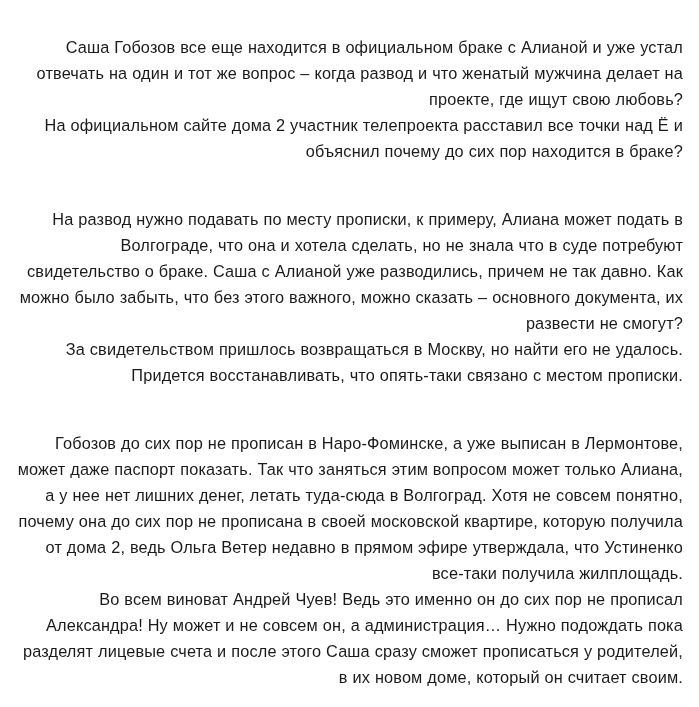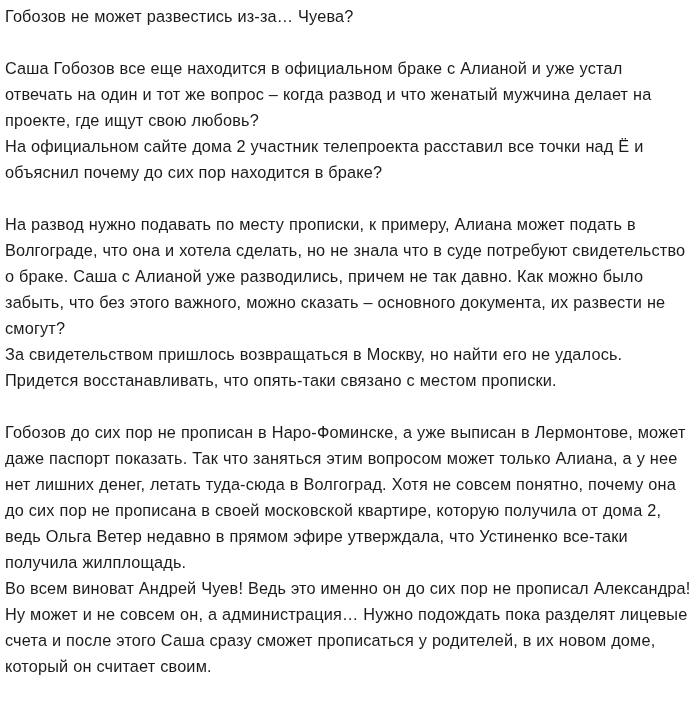--- a/index.html
+++ b/index.html
@@ -33,40 +33,40 @@
     white-space: pre-wrap;
   }
 
   .title {
     margin: 0;
     padding-top: 3px;
     font-weight: 400;
   }
 
   .para {
-    margin: 0;
+    margin: 8px;
     font-weight: 400;
+    text-align: right;
   }
 
   
   .spacer {
     height: 26px;
   }
 
   .author {
     margin: 0;
     font-weight: 400;
   }
 </style>
 </head>
 <body style="background: rgb(255, 255, 255); color: rgb(27, 27, 27);">
 
 <div id="article">
 
-  <p class="line-block title">Гобозов не может развестись из-за… Чуева?</p>
 
   <div class="spacer"></div>
 
   <p class="line-block para">Саша Гобозов все еще находится в официальном браке с Алианой и уже устал отвечать на один и тот же вопрос – когда развод и что женатый мужчина делает на проекте, где ищут свою любовь?
 На официальном сайте дома 2 участник телепроекта расставил все точки над Ё и объяснил почему до сих пор находится в браке?</p>
 
   <div class="spacer"></div>
 
   <p class="line-block para">На развод нужно подавать по месту прописки, к примеру, Алиана может подать в Волгограде, что она и хотела сделать, но не знала что в суде потребуют свидетельство о браке. Саша с Алианой уже разводились, причем не так давно. Как можно было забыть, что без этого важного, можно сказать – основного документа, их развести не смогут?
 За свидетельством пришлось возвращаться в Москву, но найти его не удалось. Придется восстанавливать, что опять-таки связано с местом прописки.</p>

